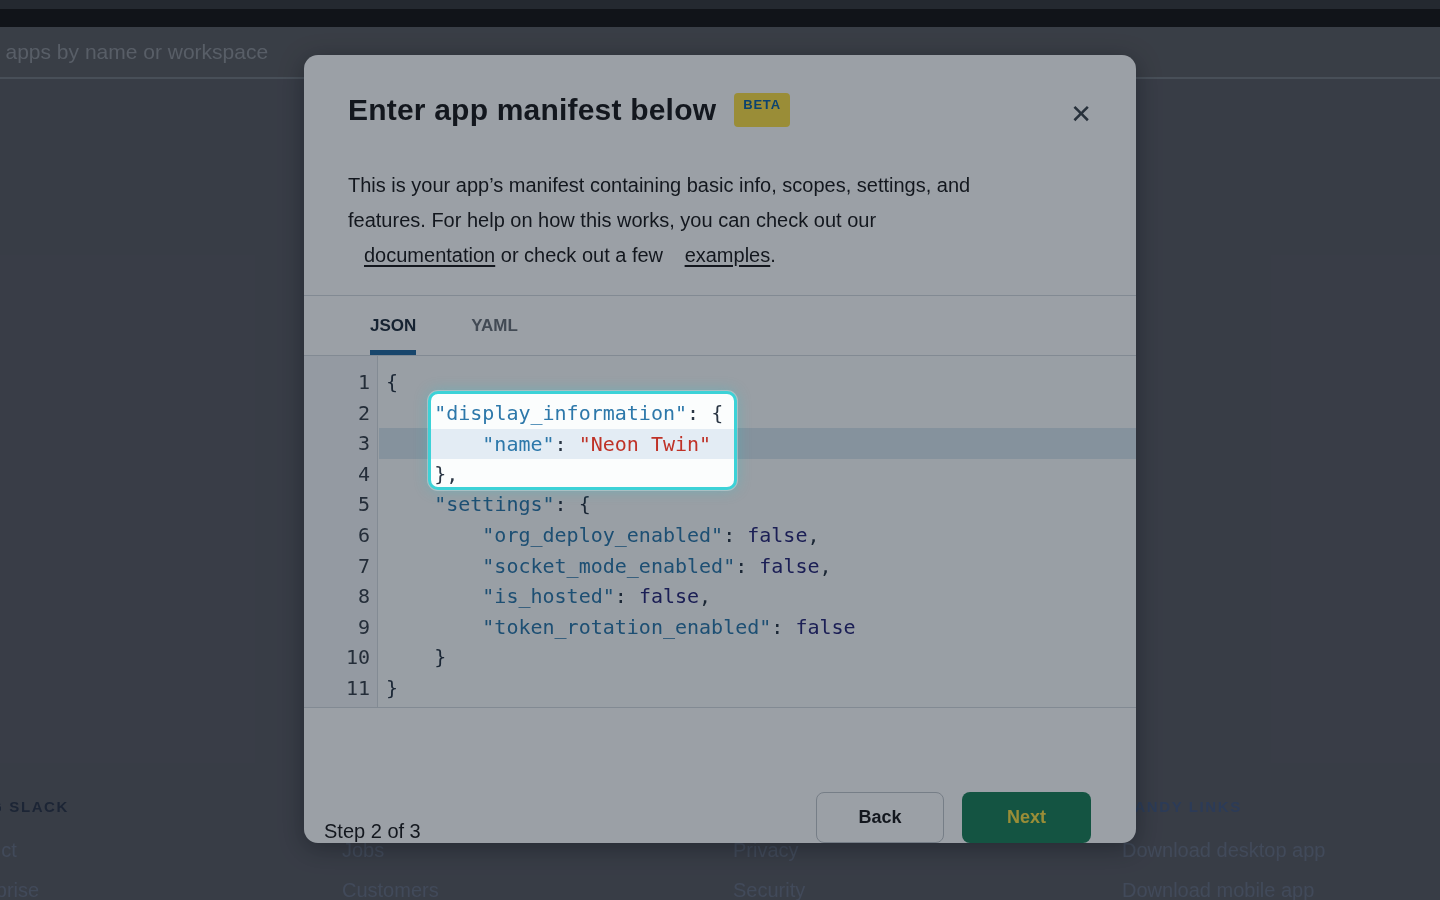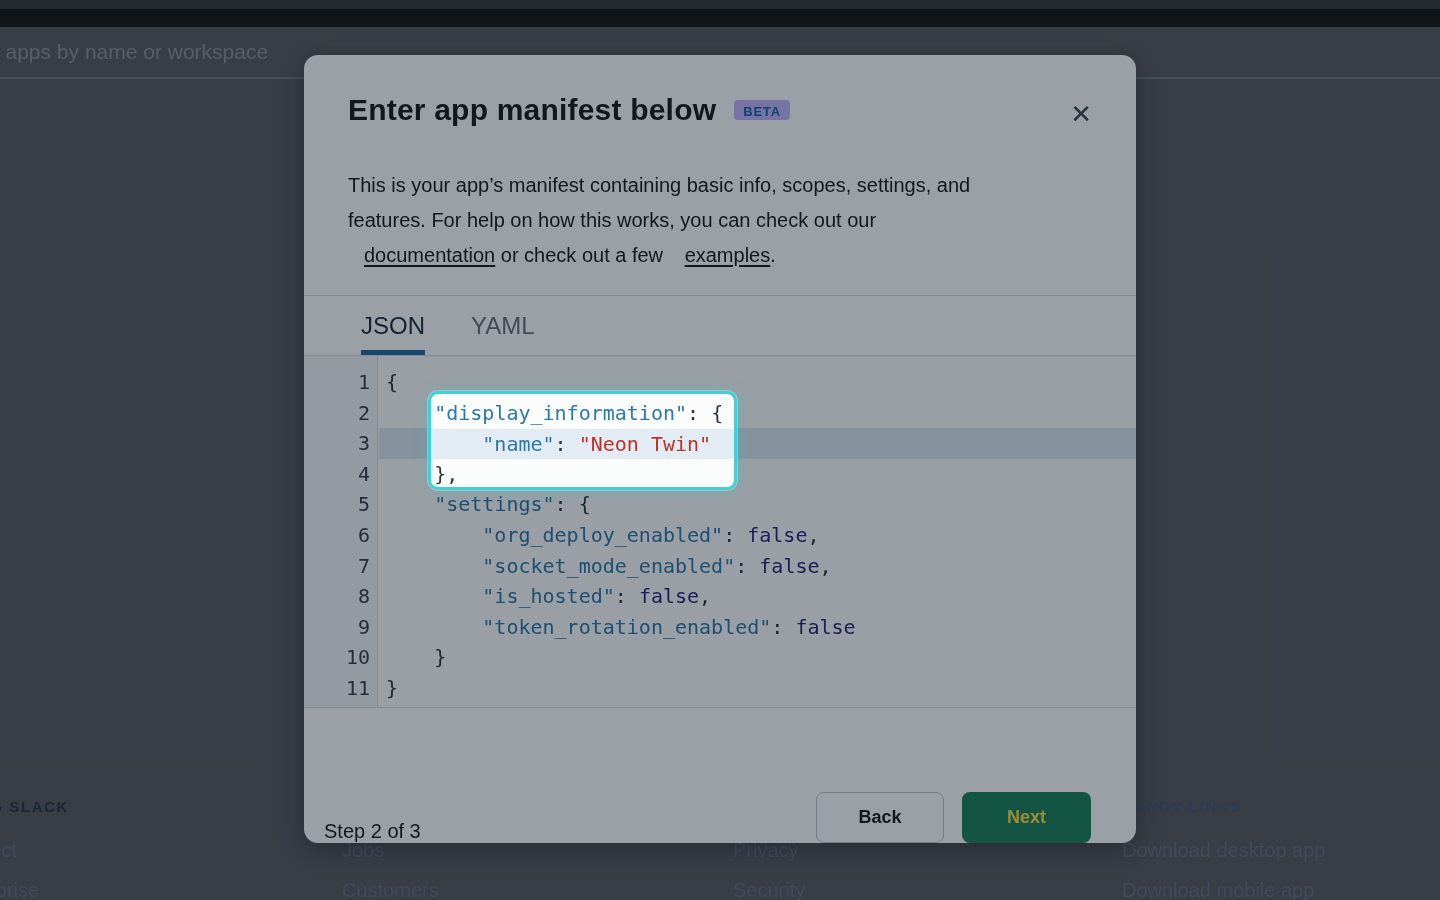--- a/index.html
+++ b/index.html
@@ -20,32 +20,32 @@
   .fcol.c4 { left:1122px; }
   .fhead { height:20px; margin-bottom:21px; font-size:15px; font-weight:700; letter-spacing:1.6px; color:#2c3344; }
   .fcol.c4 .fhead { color:#46587c; }
   .flink { height:23px; line-height:23px; margin-bottom:17px; font-size:20px; color:#6a7080; cursor:pointer; }
 
   
   .modal { position:absolute; left:304px; top:55px; width:832px; height:788px; background:#ffffff;
            border-radius:14px; z-index:10; box-shadow:0 5px 24px rgba(0,0,0,0.35); }
   .m-title-row { position:absolute; left:44px; top:38px; right:90px; display:flex; align-items:center; }
   .m-title { font-size:30px; font-weight:700; letter-spacing:0.2px; color:#1d1c1d; }
-  .beta { margin-left:18px; background:#c4b5fd; color:#1264a3; font-size:13px; font-weight:700;
-          letter-spacing:0.8px; padding:4px 9px 1px; border-radius:4px; }
+  .beta { margin-left:18px; background:#fde047; color:#1264a3; font-size:13px; font-weight:700;
+          letter-spacing:0.8px; padding:4px 9px 15px; border-radius:4px; }
   .m-close { position:absolute; top:46px; right:44px; font-size:26px; line-height:26px; color:#3f464e;
              cursor:pointer; font-family:"DejaVu Sans", sans-serif; }
   .m-desc { position:absolute; left:44px; top:113px; width:760px; font-size:20px; line-height:35px; color:#1d1c1d; }
   .desc-link { color:#1d1c1d; text-decoration:underline; text-underline-offset:3px; cursor:pointer;margin-left:16px; }
   .m-div { position:absolute; left:0; right:0; height:1px; background:#d6dbe0; }
   .div1 { top:240px; } .div2 { top:300px; } .div3 { top:652px; }
 
   .tab-bar { position:absolute; left:57px; top:241px; height:59px; display:flex; gap:46px; }
-  .tab { position:relative; display:flex; align-items:center; height:100%; font-size:24px; font-weight:400;
-         color:#6b7077; cursor:pointer; }
+  .tab { position:relative; display:flex; align-items:center; height:100%; font-size:17px; font-weight:700;
+         color:#6b7077; cursor:pointer;margin-left:9px; }
   .tab.active { color:#222f3e; }
   .tab.active::after { content:""; position:absolute; left:0; right:0; bottom:0; height:5px; background:#25699f; }
 
   .editor { position:absolute; left:0; top:301px; width:832px; height:351px; background:#fcfdfe; }
   .gutter-bg { position:absolute; left:0; top:0; bottom:0; width:74px; background:#f4f6f8; border-right:1px solid #d8dce1; }
   .lines { position:absolute; left:0; top:11px; right:0; }
   .crow { display:flex; height:30.6px; line-height:30.6px; font-family:"DejaVu Sans Mono", monospace; font-size:20px; }
   .ln { width:75px; padding-right:9px; text-align:right; color:#39404a; flex:none; }
   .ct { flex:1; padding-left:7px; white-space:pre; }
   .crow.active .ct { background:#dbe8f1; }

